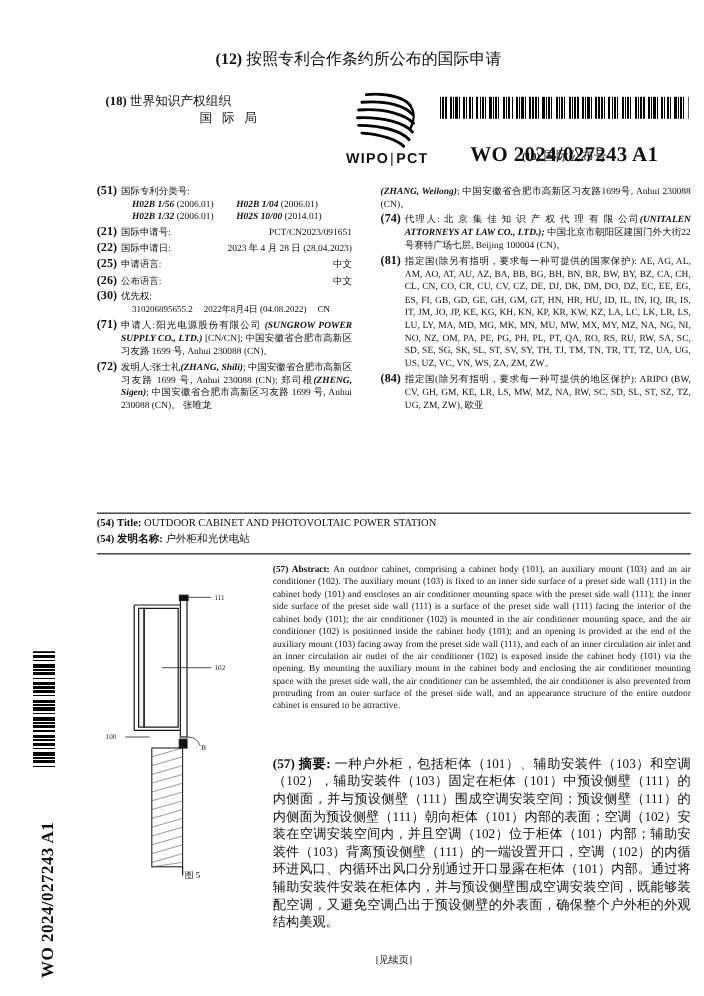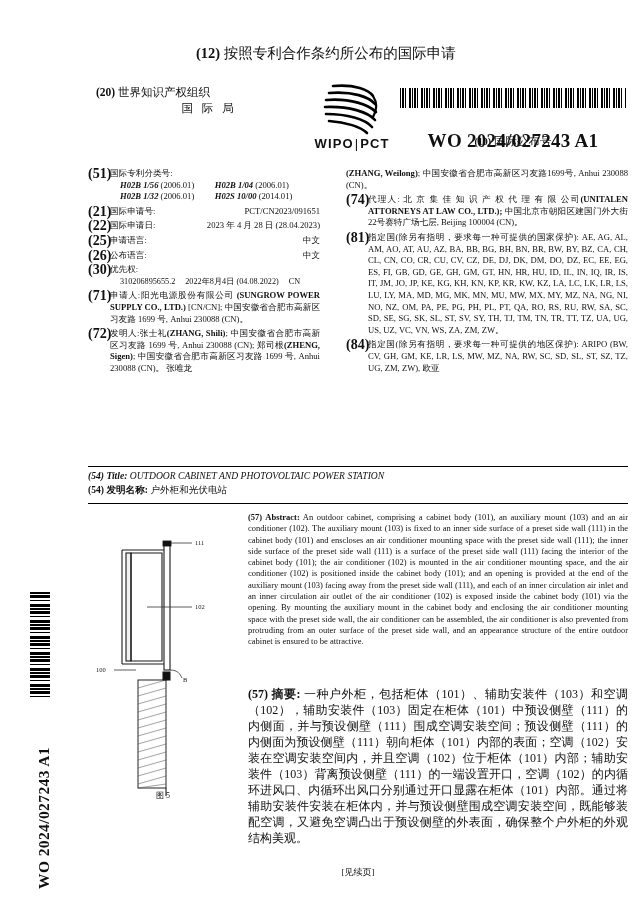--- a/index.html
+++ b/index.html
@@ -184,24 +184,24 @@
   .fld {
     position: relative;
     padding-left: 22px;
     margin-bottom: 3px;
   }
   .fld .num {
     position: absolute;
     left: 0;
     top: 0;
     font-weight: bold;
-    font-size: 14px;
+    font-size: 11px;
   }
   .fld .lbl { }
-  .bold { font-weight: bold; }
+  .bold { font-weight: bold; font-style: italic; }
   .ital-b { font-weight: bold; font-style: italic; }
 
   .ipc-row {
     display: flex;
     padding-left: 10px;
   }
   .ipc-row .a { width: 108px; }
   .ipc-row .b { width: 120px; }
   .row2 {
     display: flex;
@@ -225,42 +225,41 @@
     border-top: 1.4px solid #000;
   }
   .rule.r1 { top: 466px; }
   .rule.r2 { top: 503px; }
 
   .title-en {
     position: absolute;
     left: 0px;
     top: 470px;
     font-size: 9.6px;
-    font-style: italic;
   }
   .title-cn {
     position: absolute;
     left: 0px;
     top: 484px;
     font-size: 9.6px;
   }
   .title-en .num, .title-cn .num { font-weight: bold; }
   .title-en .key, .title-cn .key { font-weight: bold; }
 
   
   .figure {
     position: absolute;
     left: 4px;
     top: 512px;
     width: 150px;
     height: 290px;
   }
   .figcap {
     position: absolute;
-    left: 0px;
+    left: 12px;
     top: 790px;
     width: 150px;
     text-align: center;
     font-size: 8px;
   }
 
   
   .abs-en {
     position: absolute;
     left: 160px;
@@ -302,21 +301,21 @@
 
   <div class="content">
 
     <div class="hdr-12">
       <b>(12)</b>
       <span>按照专利合作条约所公布的国际申请</span>
     </div>
 
     <div class="wipo-org">
       <div class="l1">
-        <b>(20)</b>
+        <b>(18)</b>
         <span>世界知识产权组织</span>
       </div>
       <div class="l2">国 际 局</div>
     </div>
 
 
     <div class="logo">
       <svg width="118" height="58" viewBox="0 0 118 58">
         <g fill="none" stroke="#000" stroke-width="2.6" stroke-linecap="round">
           <path d="M40 6 C62 4 76 10 80 16"></path>

